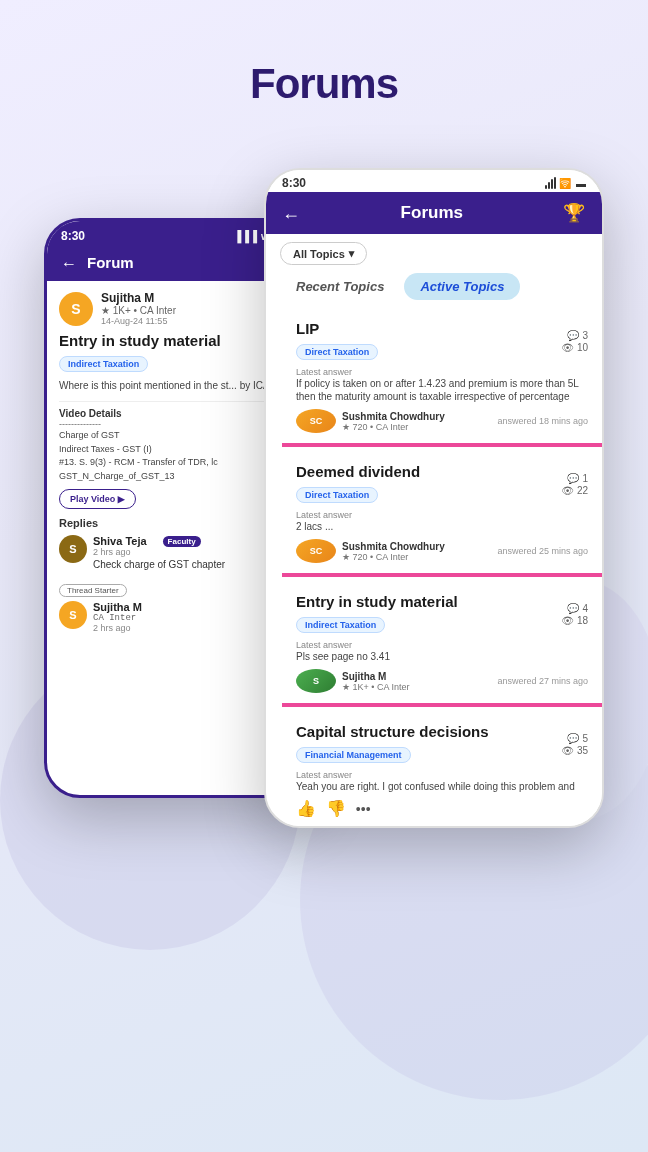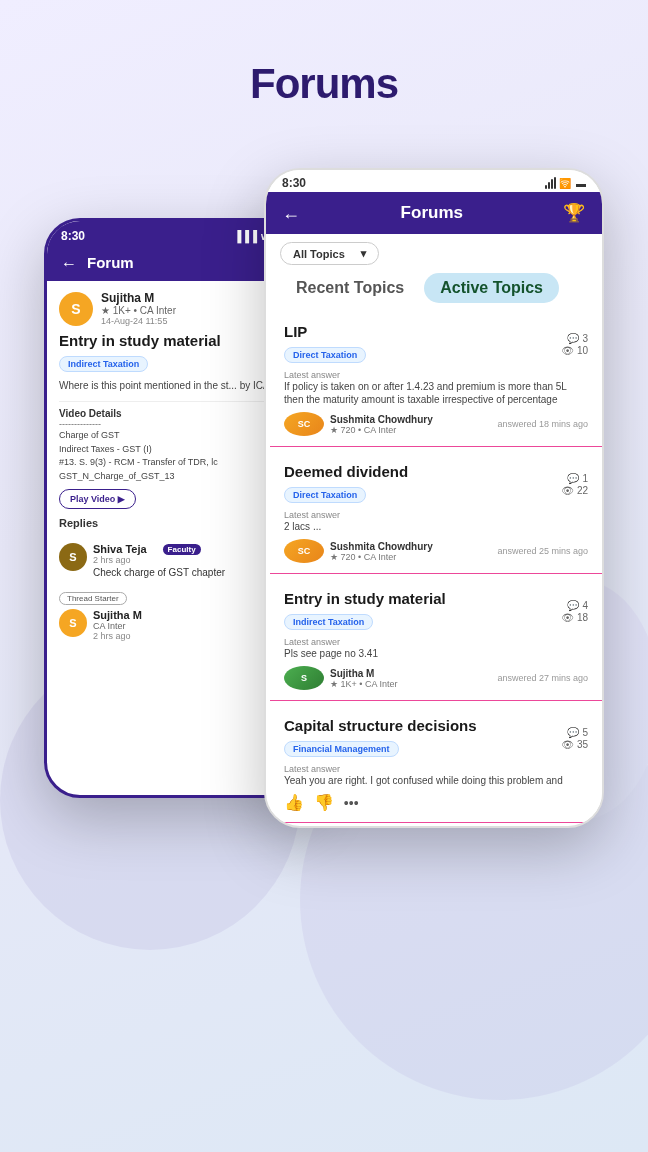--- a/index.html
+++ b/index.html
@@ -176,21 +176,21 @@
       border-radius: 16px;
       padding: 4px 10px;
       font-size: 9px;
       font-weight: 600;
       color: #3a1f8c;
       margin-top: 6px;
       cursor: pointer;
     }
 
     .replies-section { margin-top: 8px; }
-    .replies-label { font-size: 11px; font-weight: 700; color: #333; margin-bottom: 14px; }
+    .replies-label { font-size: 11px; font-weight: 700; color: #333; margin-bottom: 6px; }
 
     .reply-item { display: flex; gap: 6px; align-items: flex-start; margin-bottom: 8px; }
     .faculty-tag {
       display: inline-block;
       background: #3a1f8c;
       color: white;
       font-size: 8px;
       padding: 1px 5px;
       border-radius: 8px;
       font-weight: 600;
@@ -208,52 +208,53 @@
       margin-top: 6px;
     }
 
     .filter-row {
       padding: 8px 14px;
       background: #fff;
     }
     .all-topics-btn {
       display: inline-flex;
       align-items: center;
-      gap: 16px;
+      gap: 4px;
       border: 1.5px solid #ccc;
       border-radius: 16px;
       padding: 4px 12px;
       font-size: 11px;
       font-weight: 600;
       color: #333;
       cursor: pointer;
     }
 
     .tabs-row {
       display: flex;
       background: #fff;
       padding: 0 14px 10px;
       gap: 4px;
     }
     .tab-btn {
       padding: 6px 16px;
       border-radius: 20px;
-      font-size: 16px;
+      font-size: 13px;
       font-weight: 600;
       cursor: pointer;
       border: none;
-    }
-    .tab-btn.active { background: #c8e6f5; color: #14532d; }
+      font-style: italic;
+    }
+    .tab-btn.active { background: #c8e6f5; color: #1d4ed8; }
     .tab-btn.inactive { background: transparent; color: #555; }
 
     .topic-card {
       background: #fff;
-      margin: 0 0 6px 4px;
+      margin: 0 0 6px 16px;
       padding: 10px 14px;
-      border-bottom: 1px solid #ec4899;
+      border-bottom: 4px solid #ec4899;
     }
     .topic-card-title {
       font-size: 15px;
       font-weight: 700;
       color: #1a1a1a;
       margin-bottom: 4px;
     }
     .topic-meta-row {
       display: flex;
       align-items: center;
@@ -373,21 +374,21 @@
             <div class="reply-text">Check charge of GST chapter</div>
           </div>
         </div>
 
         <div style="margin-top:6px;">
           <span class="thread-starter-badge">Thread Starter</span>
           <div class="reply-item" style="margin-top:4px;">
             <div class="avatar" style="width:28px;height:28px;font-size:11px;">S</div>
             <div>
               <div style="font-size:11px;font-weight:700;color:#222;">Sujitha M</div>
-              <div style="font-size:9px;color:#666;">CA Inter</div>
+              <div style="font-size:9px;color:#666;font-family:Liberation Mono, monospace;">CA Inter</div>
               <div style="font-size:9px;color:#888;">2 hrs ago</div>
             </div>
           </div>
         </div>
       </div>
     </div>
   </div>
 
   <div class="phone phone-right">
 

